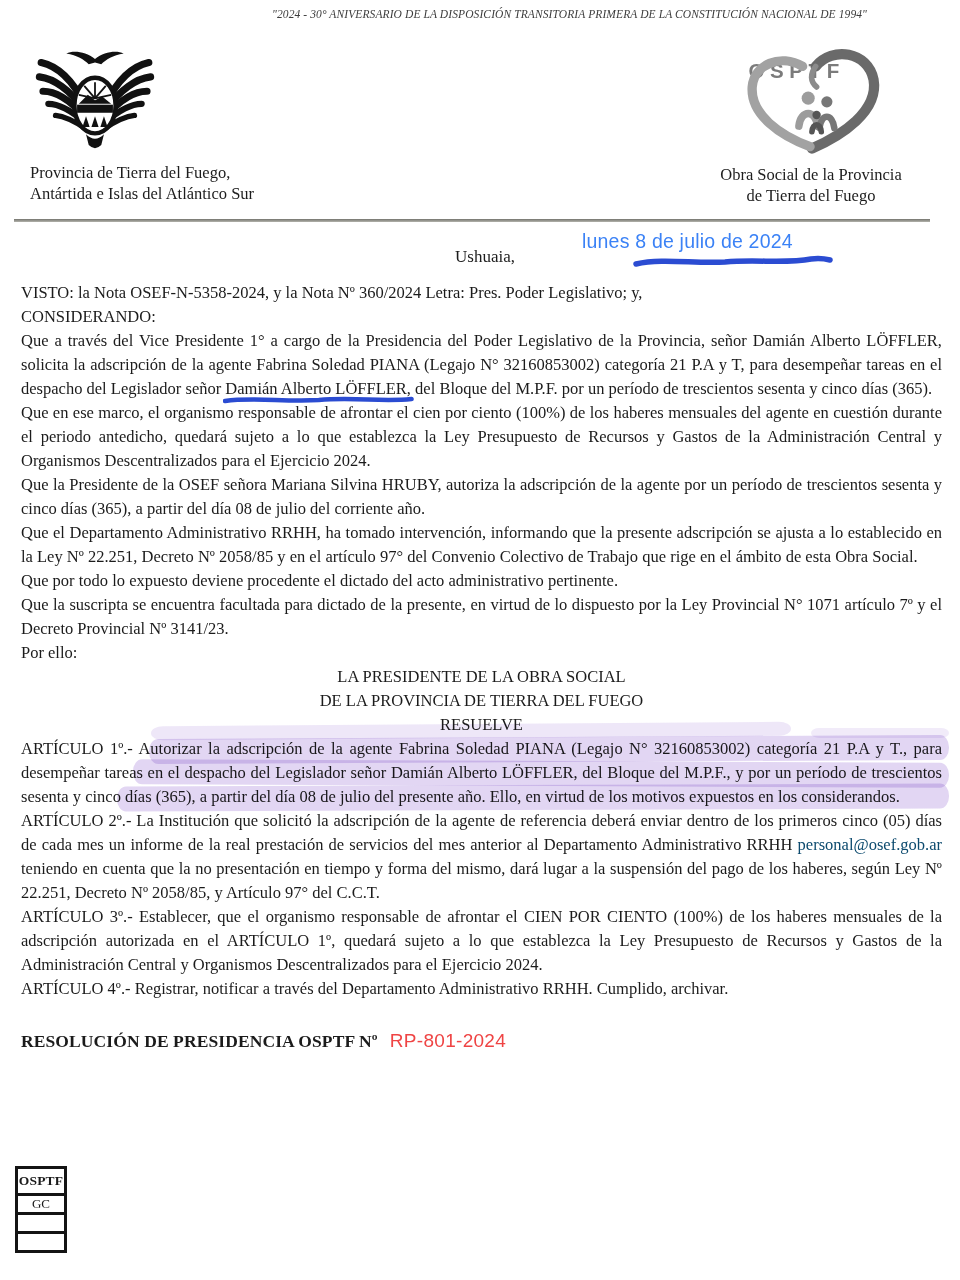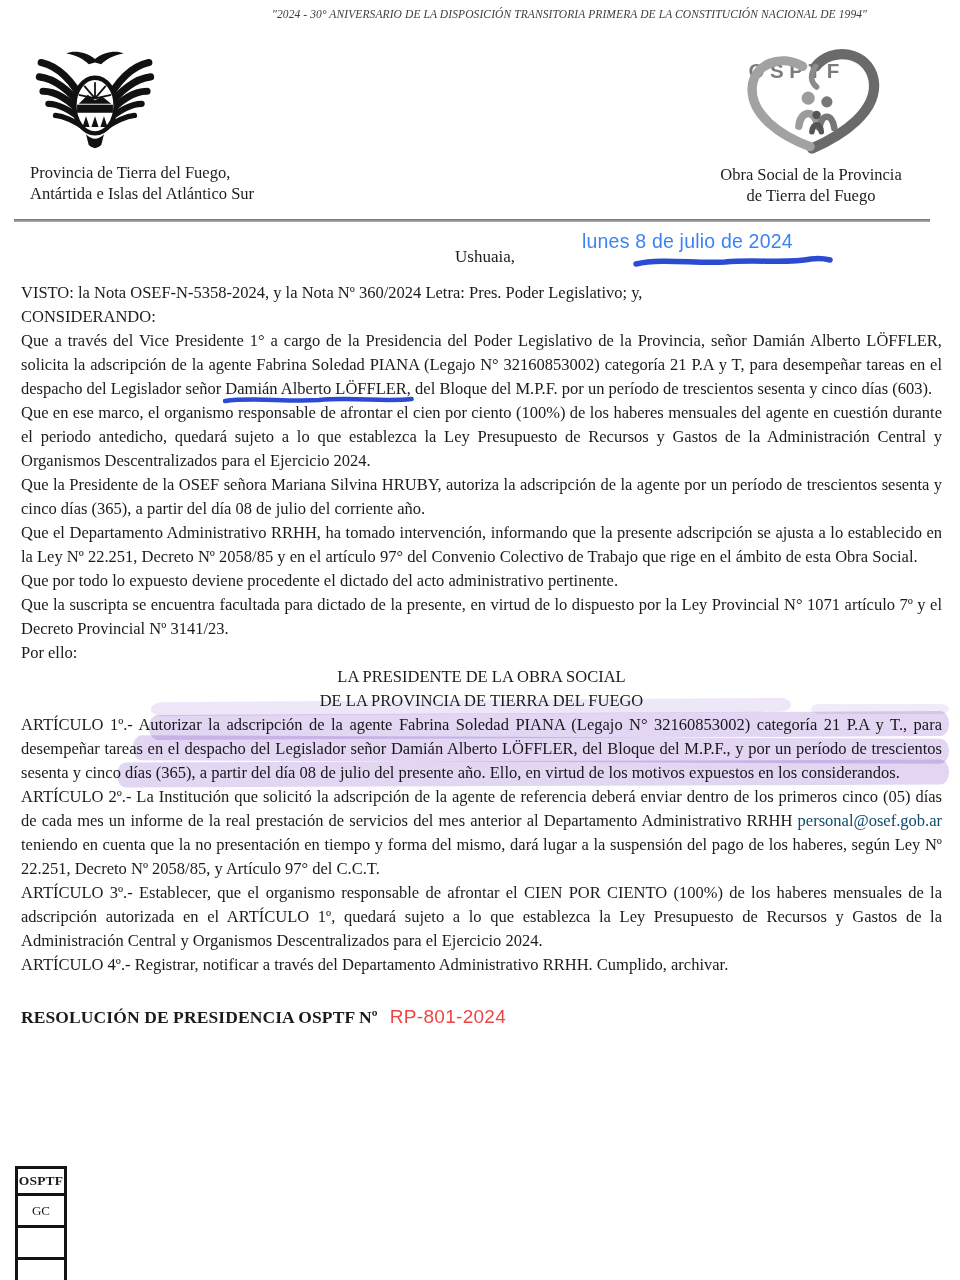--- a/index.html
+++ b/index.html
@@ -81,21 +81,21 @@
     font-family:"Liberation Sans", sans-serif; font-size:19px; color:#ef4444;
     margin-left:8px; letter-spacing:0.3px;
   }
 
   
   .stamp {
     position:absolute; left:15px; top:1166px; width:52px;
     border:3px solid #141414; background:#fff;
   }
   .stamp-row {
-    height:32px; display:flex; align-items:center; justify-content:center;
+    height:19px; display:flex; align-items:center; justify-content:center;
     border-top:3px solid #141414; font-size:13px; color:#1a1a1a;
   }
   .stamp-row:first-child { border-top:none; height:24px; }
   .stamp-osptf { font-weight:bold; font-size:13.5px; letter-spacing:0.2px; }
 </style>
 </head>
 <body>
 
 <div class="page">
 
@@ -169,32 +169,33 @@
   </div>
 
   <div class="doc">
 
     <p class="visto">VISTO:  la Nota OSEF-N-5358-2024, y la Nota Nº 360/2024 Letra: Pres. Poder Legislativo; y,</p>
 
     <p>CONSIDERANDO:</p>
 
     <p><span>Que a través del Vice Presidente 1° a cargo de la Presidencia del Poder Legislativo de la Provincia, señor Damián Alberto LÖFFLER, solicita la adscripción de la agente Fabrina Soledad PIANA (Legajo N° 32160853002) categoría 21 P.A y T, para desempeñar tareas en el despacho del Legislador señor </span><span class="blue-underline"><span>Damián Alberto LÖFFLER,</span><svg viewBox="0 0 180 9" preserveAspectRatio="none">
             <path d="M2,6 C28,2 58,7 90,5 C122,2 150,7 177,4" stroke="#2b4cd2" stroke-width="4.5" fill="none" stroke-linecap="round"></path>
-          </svg></span><span> del Bloque del M.P.F. por un período de trescientos sesenta y cinco días (603).</span></p>
+          </svg></span><span> del Bloque del M.P.F. por un período de trescientos sesenta y cinco días (365).</span></p>
 
     <p>Que en ese marco, el organismo responsable de afrontar el cien por ciento (100%) de los haberes mensuales del agente en cuestión durante el periodo antedicho, quedará sujeto a lo que establezca la Ley Presupuesto de Recursos y Gastos de la Administración Central y Organismos Descentralizados para el Ejercicio 2024.</p>
     <p>Que la Presidente de la OSEF señora Mariana Silvina HRUBY, autoriza la adscripción de la agente por un período de trescientos sesenta y cinco días (365), a partir del día 08 de julio del corriente año.</p>
     <p>Que el Departamento Administrativo RRHH, ha tomado intervención, informando que la presente adscripción se ajusta a lo establecido en la Ley Nº 22.251, Decreto Nº 2058/85 y en el artículo 97° del Convenio Colectivo de Trabajo que rige en el ámbito de esta Obra Social.</p>
     <p>Que por todo lo expuesto deviene procedente el dictado del acto administrativo pertinente.</p>
     <p>Que la suscripta se encuentra facultada para dictado de la presente, en virtud de lo dispuesto por la Ley Provincial N° 1071 artículo 7º y el Decreto Provincial Nº 3141/23.</p>
 
     <p class="por-ello">Por ello:</p>
 
     <p class="centered">LA PRESIDENTE DE LA OBRA SOCIAL</p>
     <p class="centered">DE LA PROVINCIA DE TIERRA DEL FUEGO</p>
+    <p class="centered">RESUELVE</p>
 
     <p class="art1">
       <span class="hl-fringe"></span>
       <span class="hl-fringe2"></span>
       <span class="hl-band hl-1"></span>
       <span class="hl-band hl-2"></span>
       <span class="hl-band hl-3"></span>
       <span class="text">ARTÍCULO 1º.- Autorizar la adscripción de la agente Fabrina Soledad PIANA (Legajo N° 32160853002) categoría 21 P.A y T., para desempeñar tareas en el despacho del Legislador señor Damián Alberto LÖFFLER, del Bloque del M.P.F., y por un período de trescientos sesenta y cinco días (365), a partir del día 08 de julio del presente año. Ello, en virtud de los motivos expuestos en los considerandos.</span>
     </p>
 

